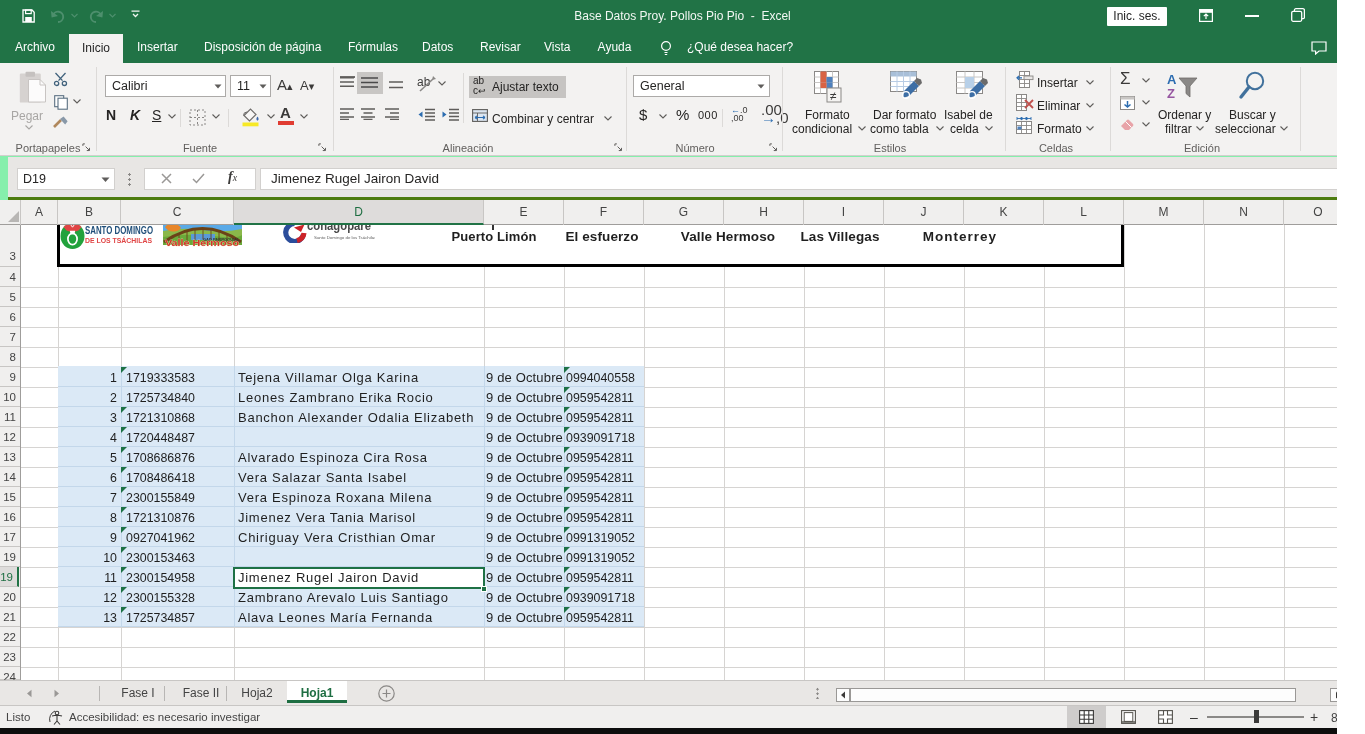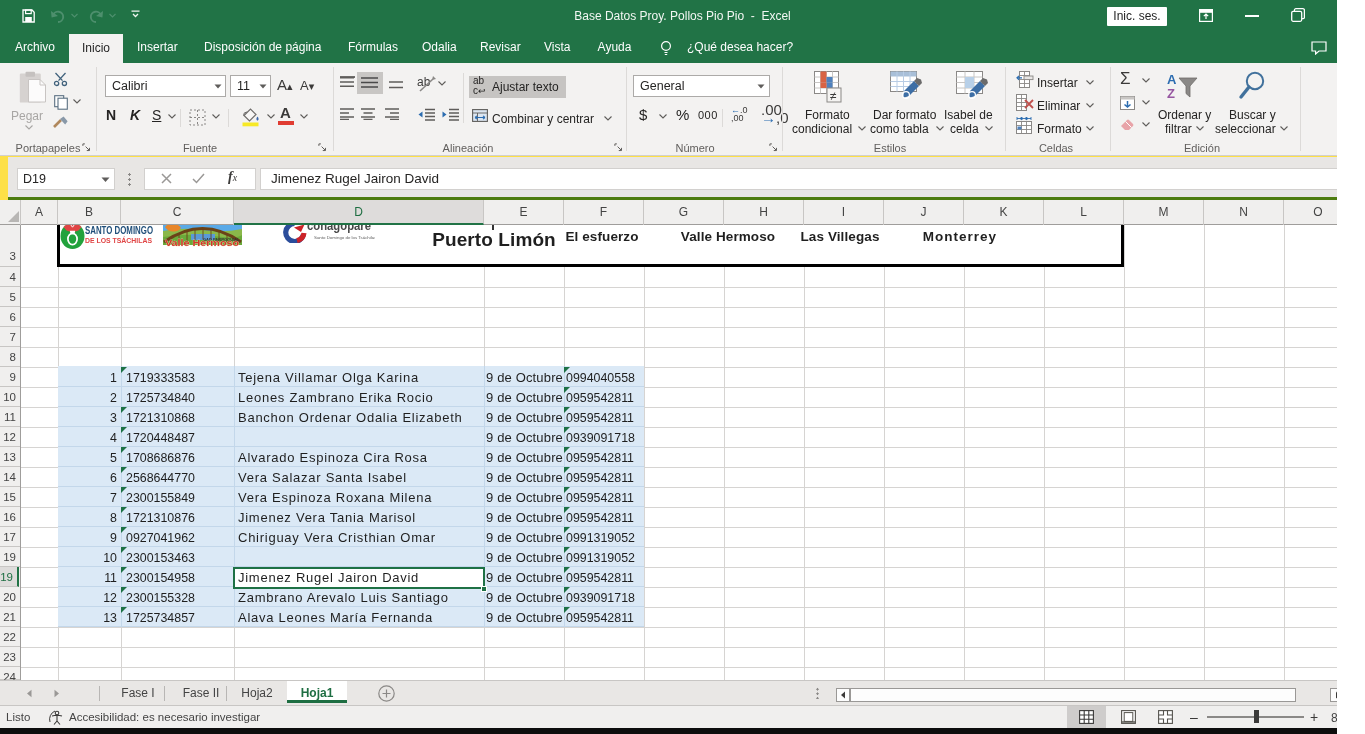--- a/index.html
+++ b/index.html
@@ -1,15 +1,15 @@
 <!DOCTYPE html>
 <html><head><meta charset="utf-8"><style>
 *{margin:0;padding:0;box-sizing:border-box}
 html,body{width:1365px;height:734px;overflow:hidden}
-#root{position:relative;width:1337px;height:734px;font-family:"Liberation Sans",sans-serif;background:#fde047;overflow:hidden}
+#root{position:relative;width:1337px;height:734px;font-family:"Liberation Sans",sans-serif;background:#86efac;overflow:hidden}
 .abs{position:absolute}
 
 #titlebar{left:0;top:0;width:1365px;height:33px;background:#217346}
 #tabrow{left:0;top:33px;width:1365px;height:30px;background:#217346}
 .ttext{color:#fff;font-size:12px}
 .tab{position:absolute;top:0;height:30px;line-height:29px;color:#fdfdfd;font-size:12px;text-align:center;white-space:nowrap}
 #inicio-tab{position:absolute;left:69px;top:1px;width:54px;height:29px;background:#f3f2f1;color:#262626;font-size:12px;text-align:center;line-height:28px}
 
 #ribbon{left:0;top:63px;width:1365px;height:93px;background:#f3f2f1;border-bottom:1px solid #d2d0ce}
 .glabel{position:absolute;top:79px;font-size:11px;color:#605e5c;text-align:center}
@@ -80,21 +80,21 @@
     <svg class="abs" style="left:1339px;top:9px" width="13" height="13" viewBox="0 0 13 13">
         <path d="M1 1 L12 12 M12 1 L1 12" stroke="#fff" stroke-width="1.3"></path>
       </svg>
   </div>
   <div class="abs" id="tabrow">
     <div class="tab" style="left:15px;width:40px">Archivo</div>
     <div id="inicio-tab">Inicio</div>
     <div class="tab" style="left:137px;width:39px">Insertar</div>
     <div class="tab" style="left:204px;width:117px">Disposición de página</div>
     <div class="tab" style="left:348px;width:46px">Fórmulas</div>
-    <div class="tab" style="left:422px;width:31px">Odalia</div>
+    <div class="tab" style="left:422px;width:31px">Datos</div>
     <div class="tab" style="left:480px;width:38px">Revisar</div>
     <div class="tab" style="left:544px;width:26px">Vista</div>
     <div class="tab" style="left:596px;width:37px">Ayuda</div>
     <svg class="abs" style="left:660px;top:7px" width="12" height="17" viewBox="0 0 12 17">
         <circle cx="6" cy="6" r="4.4" fill="none" stroke="#fff" stroke-width="1.2"></circle>
         <path d="M4.5 12.5 h3 M4.8 14.5 h2.4" stroke="#fff" stroke-width="1.2"></path>
       </svg>
     <div class="tab" style="left:687px;width:100px;text-align:left">¿Qué desea hacer?</div>
     <svg class="abs" style="left:1311px;top:8px" width="16" height="14" viewBox="0 0 16 14">
         <path d="M1 1 h14 v9 h-7 l-3.4 3 v-3 H1z" fill="none" stroke="#fff" stroke-width="1.2"></path>
@@ -494,21 +494,21 @@
     <div class="rh" style="top:307px;height:20px;line-height:20px">16</div>
     <div class="rh" style="top:327px;height:20px;line-height:20px">17</div>
     <div class="rh" style="top:347px;height:20px;line-height:20px">19</div>
     <div class="rh" style="top:367px;height:20px;line-height:20px;background:#dedcdb;color:#1e6e42;border-right:2px solid #217346;width:19px">19</div>
     <div class="rh" style="top:387px;height:20px;line-height:20px">20</div>
     <div class="rh" style="top:407px;height:20px;line-height:20px">21</div>
     <div class="rh" style="top:427px;height:20px;line-height:20px">22</div>
     <div class="rh" style="top:447px;height:20px;line-height:20px">23</div>
     <div class="rh" style="top:467px;height:13px;line-height:20px">24</div>
     <div class="abs" style="left:57px;top:25px;width:1067px;height:42px;background:#fff;border-left:3px solid #000;border-right:3px solid #000;border-bottom:3px solid #000"></div>
-    <div class="abs" style="left:394px;top:29px;width:200px;text-align:center;font-weight:bold;font-size:19px;color:#1f1f1f;letter-spacing:0.1px">Puerto Limón</div>
+    <div class="abs" style="left:394px;top:29px;width:200px;text-align:center;font-weight:bold;font-size:13px;color:#1f1f1f;letter-spacing:0.1px">Puerto Limón</div>
     <div class="abs" style="left:502px;top:29px;width:200px;text-align:center;font-weight:bold;font-size:13.5px;color:#1f1f1f;letter-spacing:0.1px">El esfuerzo</div>
     <div class="abs" style="left:628px;top:29px;width:200px;text-align:center;font-weight:bold;font-size:13.5px;color:#1f1f1f;letter-spacing:0.1px">Valle Hermoso</div>
     <div class="abs" style="left:740px;top:29px;width:200px;text-align:center;font-weight:bold;font-size:13.5px;color:#1f1f1f;letter-spacing:0.1px">Las Villegas</div>
     <div class="abs" style="left:860px;top:29px;width:200px;text-align:center;font-weight:bold;font-size:13.5px;color:#1f1f1f;letter-spacing:1px">Monterrey</div>
     <div class="abs" style="left:492px;top:25px;width:2px;height:5px;background:#333"></div>
     <svg class="abs" style="left:59px;top:22px" width="100" height="30" viewBox="0 0 100 30">
       <ellipse cx="13.5" cy="14" rx="12" ry="13" fill="#22a23c"></ellipse>
       <path d="M4.5 5 Q13.5 -2.5 22.5 5 L19.5 8.5 Q13.5 11 7.5 8.5z" fill="#e04545"></path>
       <path d="M10.5 1.2 l3 4 3-4" fill="none" stroke="#fff" stroke-width="1"></path>
       <ellipse cx="13.5" cy="17" rx="4.6" ry="5.6" fill="none" stroke="#fff" stroke-width="1.7"></ellipse>
@@ -544,40 +544,40 @@
     <div class="cell cnum" style="left:566px;top:168px">0994040558</div>
     <div class="cell cnum" style="left:58px;top:188px;width:59px;text-align:right">2</div>
     <div class="cell cnum" style="left:126px;top:188px">1725734840</div>
     <div class="cell cname" style="left:238px;top:188px">Leones Zambrano Erika Rocio</div>
     <div class="cell cmon" style="left:424px;top:188px;width:139px;text-align:right">9 de Octubre</div>
     <div class="gt" style="left:564px;top:187px"></div>
     <div class="cell cnum" style="left:566px;top:188px">0959542811</div>
     <div class="cell cnum" style="left:58px;top:208px;width:59px;text-align:right">3</div>
     <div class="gt" style="left:121px;top:207px"></div>
     <div class="cell cnum" style="left:126px;top:208px">1721310868</div>
-    <div class="cell cname" style="left:238px;top:208px">Banchon Ordenar Odalia Elizabeth</div>
+    <div class="cell cname" style="left:238px;top:208px">Banchon Alexander Odalia Elizabeth</div>
     <div class="cell cmon" style="left:424px;top:208px;width:139px;text-align:right">9 de Octubre</div>
     <div class="gt" style="left:564px;top:207px"></div>
     <div class="cell cnum" style="left:566px;top:208px">0959542811</div>
     <div class="cell cnum" style="left:58px;top:228px;width:59px;text-align:right">4</div>
     <div class="gt" style="left:121px;top:227px"></div>
     <div class="cell cnum" style="left:126px;top:228px">1720448487</div>
     <div class="cell cmon" style="left:424px;top:228px;width:139px;text-align:right">9 de Octubre</div>
     <div class="gt" style="left:564px;top:227px"></div>
     <div class="cell cnum" style="left:566px;top:228px">0939091718</div>
     <div class="cell cnum" style="left:58px;top:248px;width:59px;text-align:right">5</div>
     <div class="gt" style="left:121px;top:247px"></div>
     <div class="cell cnum" style="left:126px;top:248px">1708686876</div>
     <div class="cell cname" style="left:238px;top:248px">Alvarado Espinoza Cira Rosa</div>
     <div class="cell cmon" style="left:424px;top:248px;width:139px;text-align:right">9 de Octubre</div>
     <div class="gt" style="left:564px;top:247px"></div>
     <div class="cell cnum" style="left:566px;top:248px">0959542811</div>
     <div class="cell cnum" style="left:58px;top:268px;width:59px;text-align:right">6</div>
     <div class="gt" style="left:121px;top:267px"></div>
-    <div class="cell cnum" style="left:126px;top:268px">2568644770</div>
+    <div class="cell cnum" style="left:126px;top:268px">1708486418</div>
     <div class="cell cname" style="left:238px;top:268px">Vera Salazar Santa Isabel</div>
     <div class="cell cmon" style="left:424px;top:268px;width:139px;text-align:right">9 de Octubre</div>
     <div class="gt" style="left:564px;top:267px"></div>
     <div class="cell cnum" style="left:566px;top:268px">0959542811</div>
     <div class="cell cnum" style="left:58px;top:288px;width:59px;text-align:right">7</div>
     <div class="gt" style="left:121px;top:287px"></div>
     <div class="cell cnum" style="left:126px;top:288px">2300155849</div>
     <div class="cell cname" style="left:238px;top:288px">Vera Espinoza Roxana Milena</div>
     <div class="cell cmon" style="left:424px;top:288px;width:139px;text-align:right">9 de Octubre</div>
     <div class="gt" style="left:564px;top:287px"></div>

